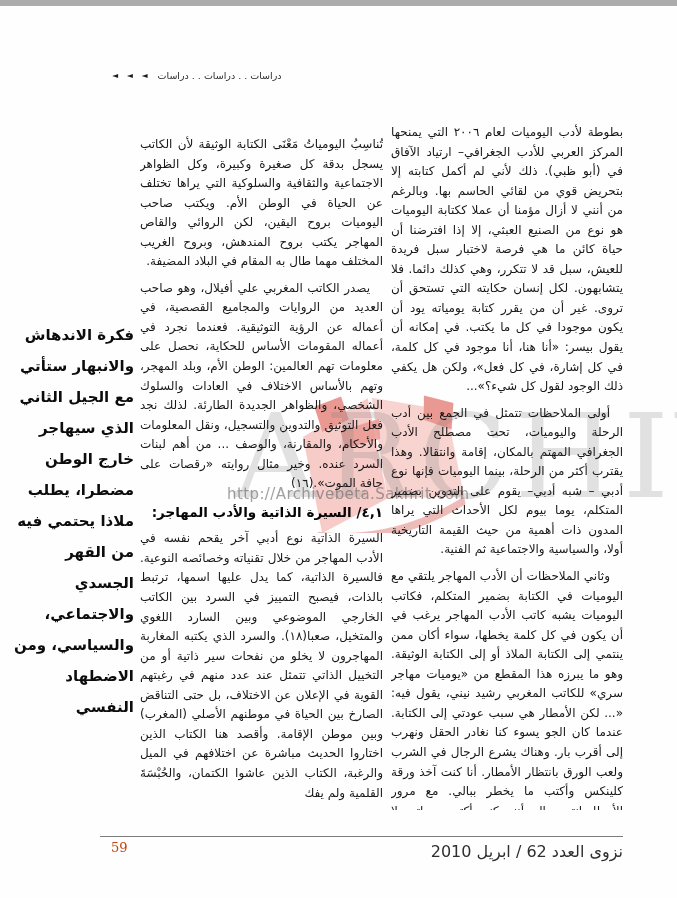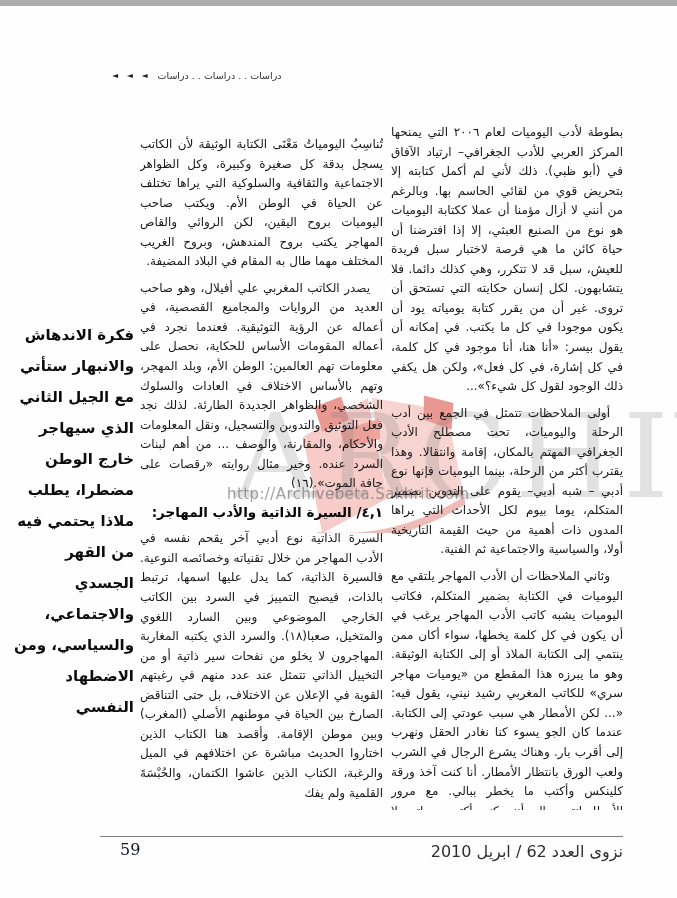--- a/index.html
+++ b/index.html
@@ -36,22 +36,22 @@
     position:absolute;left:234px;top:396px;z-index:2;pointer-events:none;
     font-family:"DejaVu Serif",serif;font-size:116px;line-height:1.05;
     color:rgba(125,125,125,0.22);letter-spacing:7px;white-space:nowrap;font-weight:400;
   }
   .wm-url{
     position:absolute;left:227px;top:485px;z-index:2;pointer-events:none;
     font-size:15px;color:rgba(110,110,110,0.65);letter-spacing:.4px;white-space:nowrap;
   }
   .footer-rule{position:absolute;left:100px;top:836px;width:523px;height:1px;background:#7c7c7c;z-index:3;}
   .page-num{
-    position:absolute;left:120px;top:840px;z-index:3;
-    font-family:"DejaVu Serif",serif;font-size:16px;color:#0f172a;
+    position:absolute;left:111px;top:840px;z-index:3;
+    font-family:"DejaVu Serif",serif;font-size:13px;color:#c2410c;
   }
   .issue-line{
     position:absolute;right:54px;top:842px;z-index:3;direction:rtl;
     font-size:16px;color:#2e2e2e;
   }
 </style>
 </head>
 <body>
 
 <div class="page">

